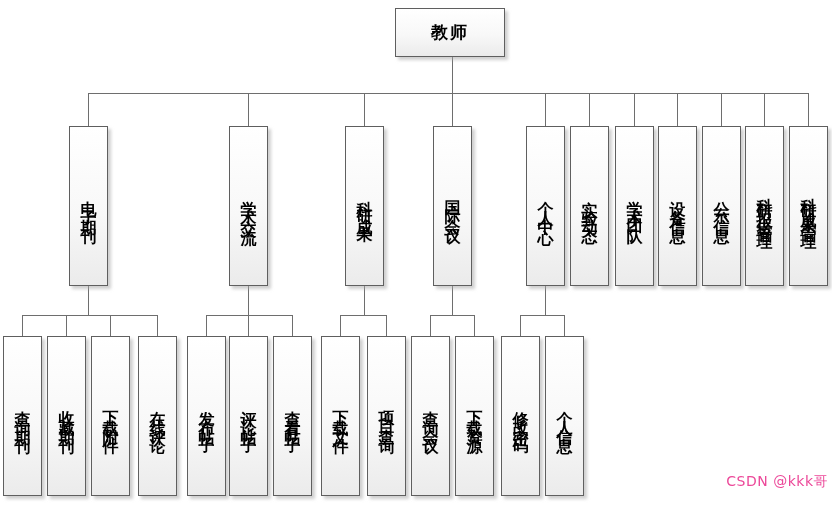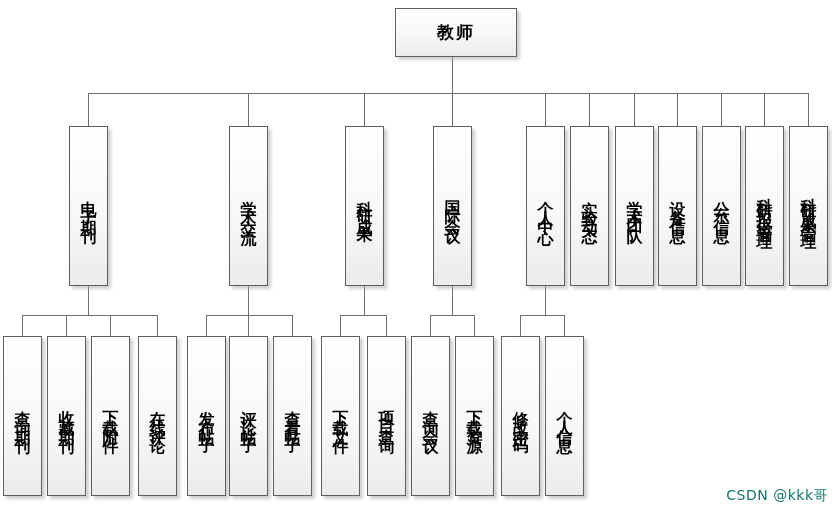--- a/index.html
+++ b/index.html
@@ -9,32 +9,32 @@
   }
   svg.lines{position:absolute;left:0;top:0;width:832px;height:505px;}
   .node{
     position:absolute;box-sizing:border-box;
     border:1px solid #5f5f5f;
     background:linear-gradient(180deg,#ffffff 0%,#f8f8f8 55%,#ebebeb 100%);
     box-shadow:3px 3px 3px rgba(170,170,170,0.55);
     display:flex;align-items:center;justify-content:center;
     color:#000;font-weight:bold;
   }
-  .node-root{width:122px;height:49px;font-size:17px;letter-spacing:2px;}
+  .node-root{width:110px;height:49px;font-size:17px;letter-spacing:2px;}
   .node-v{width:39px;height:160px;}
   .node-v span{
     writing-mode:vertical-rl;text-orientation:upright;
     font-size:16px;line-height:1;letter-spacing:9px;white-space:nowrap;
   }
   .node-v.long span{letter-spacing:7px;}
   .lv2{top:126px;}
   .lv3{top:336px;}
   #watermark{
-    position:absolute;left:698px;top:487px;width:130px;
-    color:#0f766e;font-size:14px;font-weight:normal;text-align:right;
+    position:absolute;left:698px;top:473px;width:130px;
+    color:#ec4899;font-size:14px;font-weight:normal;text-align:right;
     letter-spacing:0.5px;
   }
 </style>
 </head>
 <body>
 
 <div id="canvas">
 
   <svg class="lines" viewBox="0 0 832 505" shape-rendering="crispEdges">
     <g stroke="#6e6e6e" stroke-width="1" fill="none">

